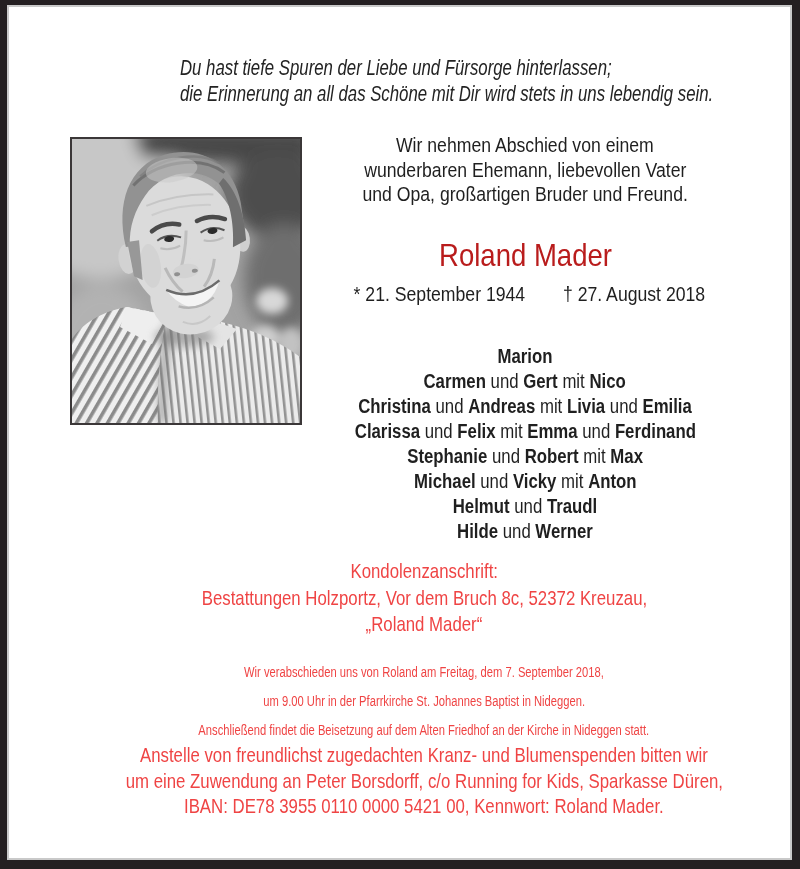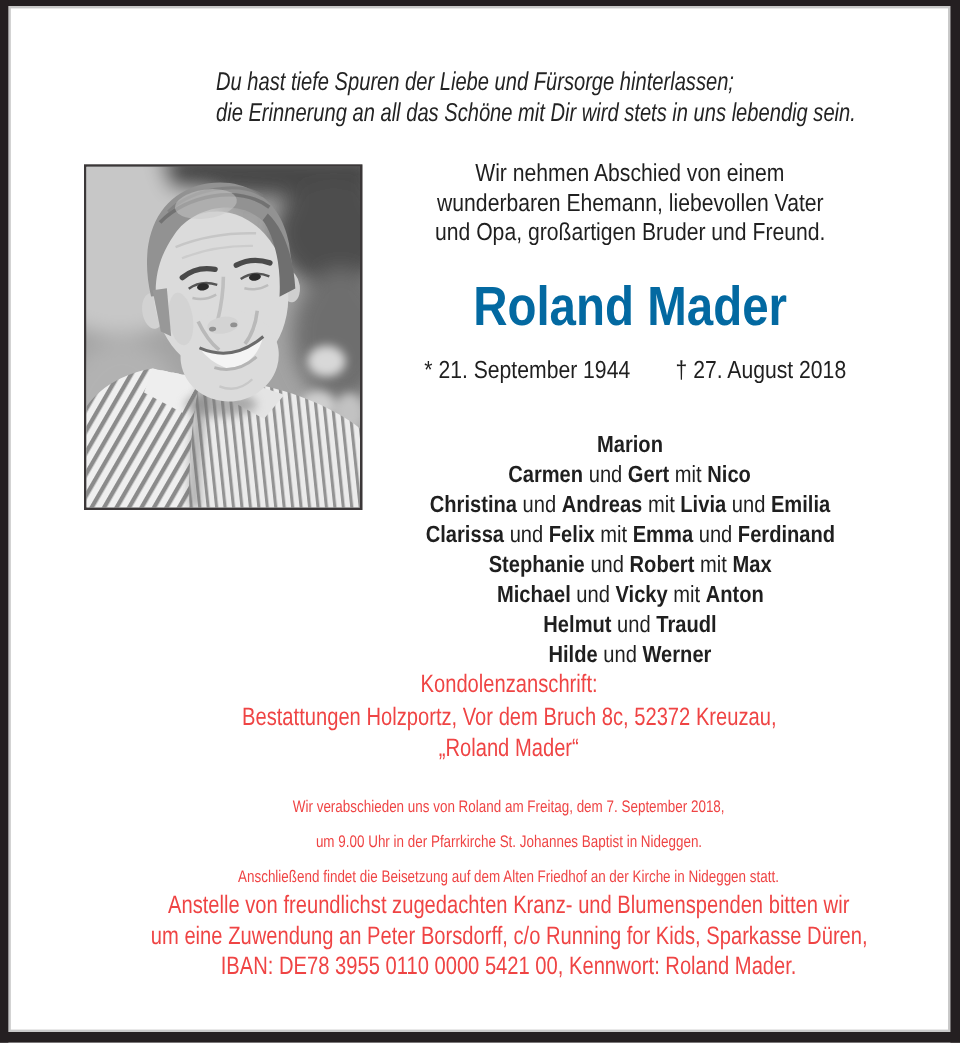--- a/index.html
+++ b/index.html
@@ -27,22 +27,22 @@
   .quote .sx{transform:scaleX(0.78);transform-origin:0 50%;}
 
   
   .photo{position:absolute;left:70px;top:137px;width:228px;height:284px;border:2px solid #3b3738;z-index:1;background:#a3a3a3;}
   .photo svg{display:block;}
 
   
   .right-col{position:absolute;left:325px;top:133px;width:400px;text-align:center;z-index:2;}
   .farewell{font-size:20.5px;line-height:24.7px;text-decoration:underline;}
   .farewell .sx,.mourners .sx,.deceased-name .sx,.dates .sx{transform:scaleX(0.86);transform-origin:50% 50%;}
-  .deceased-name{margin-top:23px;font-size:46px;font-weight:700;line-height:50px;color:#0369a1;}
-  .dates{margin-top:18px;font-size:20.5px;line-height:22px;}
+  .deceased-name{margin-top:23px;font-size:32px;font-weight:400;line-height:50px;color:#b91c1c;}
+  .dates{margin-top:3px;font-size:20.5px;line-height:22px;}
   .dategap{display:inline-block;width:44px;}
   .mourners{margin-top:39px;font-size:19.5px;line-height:25px;}
   .mourners b{font-weight:700;}
 
   
   .condolence,.funeral,.donation{position:absolute;left:0;width:800px;text-align:center;color:#ef4444;z-index:2;padding-left:24px;}
   .condolence{top:558px;font-size:21px;line-height:26.5px;}
   .funeral{top:658px;font-size:14px;line-height:29px;}
   .donation{top:742px;font-size:21px;line-height:25.5px;}
   .condolence .sx,.funeral .sx,.donation .sx{transform:scaleX(0.8);transform-origin:50% 50%;}

